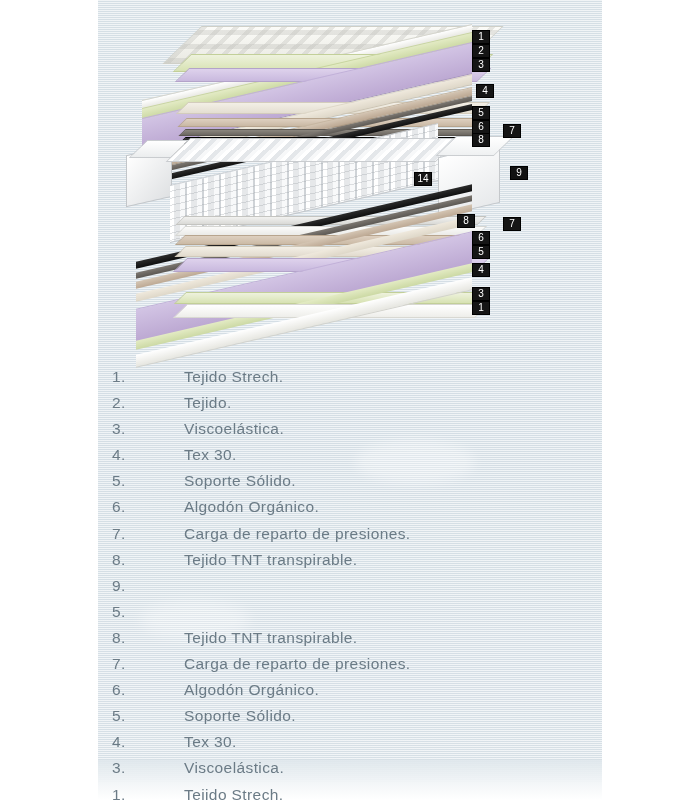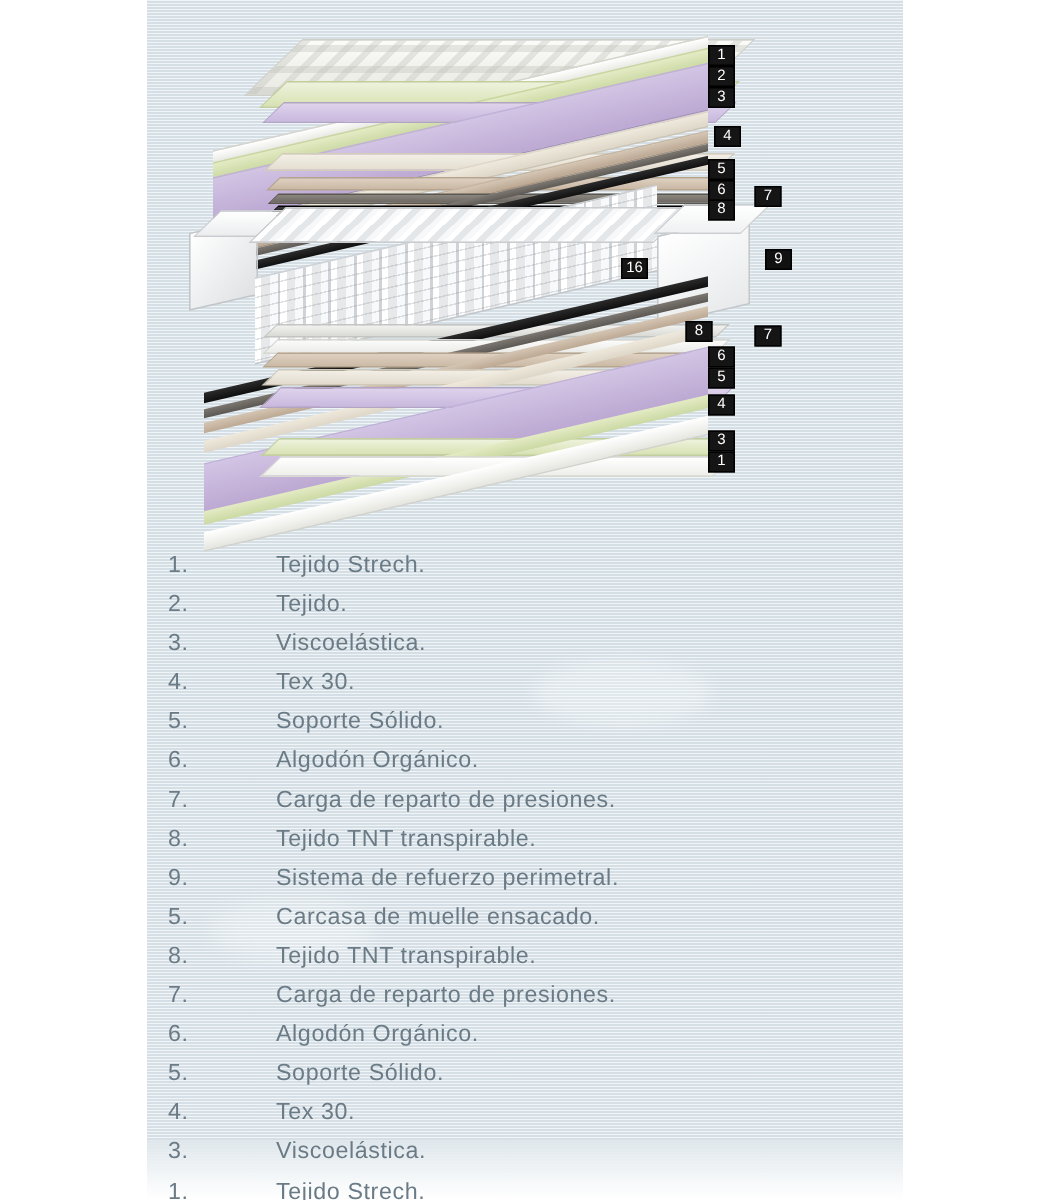--- a/index.html
+++ b/index.html
@@ -275,21 +275,21 @@
 
     <div class="num" style="left:360px; top:12px;">1</div>
     <div class="num" style="left:360px; top:26px;">2</div>
     <div class="num" style="left:360px; top:40px;">3</div>
     <div class="num" style="left:364px; top:66px;">4</div>
     <div class="num" style="left:360px; top:88px;">5</div>
     <div class="num" style="left:360px; top:102px;">6</div>
     <div class="num" style="left:391px; top:106px;">7</div>
     <div class="num" style="left:360px; top:115px;">8</div>
     <div class="num" style="left:398px; top:148px; background:#111;">9</div>
-    <div class="num" style="left:302px; top:154px;">16</div>
+    <div class="num" style="left:302px; top:154px;">14</div>
     <div class="num" style="left:345px; top:196px;">8</div>
     <div class="num" style="left:391px; top:199px;">7</div>
     <div class="num" style="left:360px; top:213px;">6</div>
     <div class="num" style="left:360px; top:227px;">5</div>
     <div class="num" style="left:360px; top:245px;">4</div>
     <div class="num" style="left:360px; top:269px;">3</div>
     <div class="num" style="left:360px; top:283px;">1</div>
   </div>
 
   <div class="hl" style="left:355px; top:440px; width:120px; height:44px; border-radius:50%; filter:blur(6px);"></div>
@@ -323,25 +323,23 @@
     <div class="leg-row">
       <span class="leg-idx">7.</span>
       <span class="leg-txt">Carga de reparto de presiones.</span>
     </div>
     <div class="leg-row">
       <span class="leg-idx">8.</span>
       <span class="leg-txt">Tejido TNT transpirable.</span>
     </div>
     <div class="leg-row">
       <span class="leg-idx">9.</span>
-      <span class="leg-txt">Sistema de refuerzo perimetral.</span>
     </div>
     <div class="leg-row">
       <span class="leg-idx">5.</span>
-      <span class="leg-txt">Carcasa de muelle ensacado.</span>
     </div>
     <div class="leg-row">
       <span class="leg-idx">8.</span>
       <span class="leg-txt">Tejido TNT transpirable.</span>
     </div>
     <div class="leg-row">
       <span class="leg-idx">7.</span>
       <span class="leg-txt">Carga de reparto de presiones.</span>
     </div>
     <div class="leg-row">

